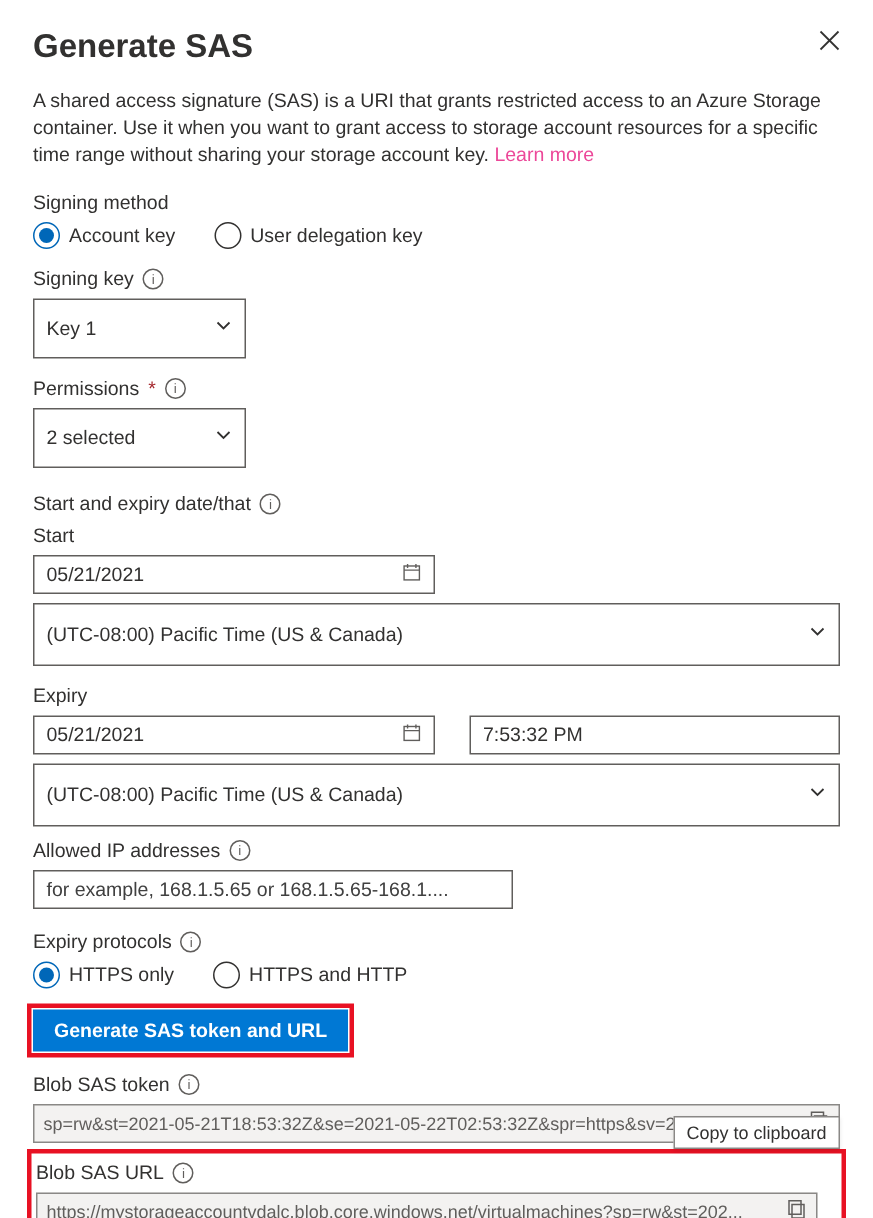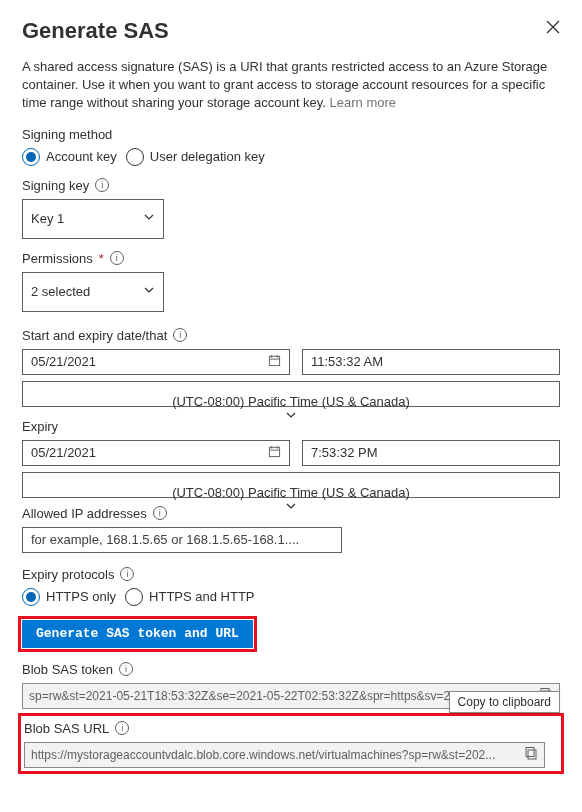--- a/index.html
+++ b/index.html
@@ -2,40 +2,40 @@
 <html><head>
 <meta charset="utf-8">
 <style>
   * { box-sizing: border-box; margin: 0; padding: 0; }
   html, body { width: 582px; height: 812px; font-family: "Segoe UI", Arial, sans-serif; font-size: 13px; color: #323130; background: #fff; }
   .panel { padding: 18px 22px; position: relative; }
   h1 { font-size: 22px; font-weight: 600; margin-bottom: 14px; }
   .close { position: absolute; top: 20px; right: 22px; cursor: pointer; }
   .close svg { width: 14px; height: 14px; stroke: #323130; }
   p.desc { font-size: 13px; line-height: 1.4; margin-bottom: 14px; }
-  a.learn { color: #737373; text-decoration: none; }
-  .label-row { display: flex; align-items: center; gap: 6px; margin-top: 12px; margin-bottom: 6px; font-size: 13px; }
+  a.learn { color: #ec4899; text-decoration: none; }
+  .label-row { display: flex; align-items: flex-end; gap: 6px; margin-top: 12px; margin-bottom: 6px; font-size: 13px; }
   .req { color: #a4262c; }
   .info-icon { display:inline-flex; width:14px; height:14px; border:1px solid #605e5c; border-radius:50%; align-items:center; justify-content:center; font-size:9px; color:#605e5c; font-style: normal; }
-  .radio-row { display:flex; gap: 9px; align-items:center; margin-bottom: 6px; }
+  .radio-row { display:flex; gap: 26px; align-items:center; margin-bottom: 6px; }
   .radio { display:flex; align-items:center; gap:6px; cursor:pointer; }
   .rdot { width:18px; height:18px; border:1px solid #323130; border-radius:50%; display:inline-flex; align-items:center; justify-content:center; }
   .radio.checked .rdot { border-color:#0067b8; }
   .radio.checked .rdot::after { content:""; width:10px; height:10px; background:#0067b8; border-radius:50%; }
   .select { width: 142px; height: 40px; border:1px solid #605e5c; display:flex; align-items:center; justify-content:space-between; padding: 0 8px; font-size:13px; background:#fff; }
   .select .chev svg, .chev-down svg { width:12px; height:12px; stroke:#323130; }
-  .dt-row { display:flex; gap:12px; margin-bottom:6px; }
+  .dt-row { display:flex; gap:23px; margin-bottom:6px; }
   .dtbox { height:26px; border:1px solid #605e5c; display:flex; align-items:center; padding: 0 8px; font-size:13px; background:#fff; justify-content:space-between; }
   .dtbox.date { width: 268px; }
   .dtbox.time { flex:1; }
   .cal svg { width:13px; height:13px; fill:none; stroke:#605e5c; }
-  .tzbox { height:26px; border:1px solid #605e5c; display:flex; align-items:center; justify-content:space-between; padding:12px 8px; font-size:13px; width:100%;flex-direction:column; }
+  .tzbox { height:42px; border:1px solid #605e5c; display:flex; align-items:center; justify-content:space-between; padding:12px 8px; font-size:13px; width:100%; }
   .textbox { width: 320px; height:26px; border:1px solid #605e5c; padding:0 8px; font-size:13px; color:#404040; display:flex; align-items:center; }
   .btn-primary { background:#0078d4; color:#fff; border:none; height:28px; padding:0 14px; font-size:13px; font-weight:600; display:inline-flex; align-items:center; }
-  .hl-red { outline: 3px solid #e81123; outline-offset: 1px; font-family: Liberation Mono, monospace; }
+  .hl-red { outline: 3px solid #e81123; outline-offset: 1px; }
   .readonly { width:100%; height:26px; border:1px solid #8a8886; background:#f3f2f1; color:#605e5c; display:flex; align-items:center; justify-content:space-between; padding:0 6px; font-size:12px; }
   .readonly .txt { overflow:hidden; white-space:nowrap; text-overflow:ellipsis; flex:1; }
   .copy-icon svg { width:14px; height:14px; stroke:#605e5c; fill:none; }
   .url-group { outline:3px solid #e81123; outline-offset:1px; padding:4px 15px 2px 2px; margin-top:8px; position:relative; }
   .tooltip { position:absolute; right:0; top:-26px; background:#fff; border:1px solid #8a8886; padding:3px 8px; font-size:12px; box-shadow:0 1px 3px rgba(0,0,0,.1); }
   .mt4 { margin-top: 4px; }
 </style>
 </head>
 <body>
 
@@ -87,32 +87,32 @@
     <span class="chev"><svg viewBox="0 0 12 12">
           <polyline points="2,4 6,8 10,4" fill="none" stroke-width="1.2"></polyline>
         </svg></span>
   </div>
 
   <div class="label-row" style="margin-top:16px">
     <span>Start and expiry date/that</span>
     <span class="info-icon">i</span>
   </div>
 
+  <div class="label-row mt4">
+      <span>Start</span>
+    </div>
   <div class="dt-row">
     <div class="dtbox date">
       <span>05/21/2021</span>
       <span class="cal"><svg viewBox="0 0 14 14">
             <rect x="1.5" y="2.5" width="11" height="10" stroke-width="1"></rect>
             <line x1="1.5" y1="5.5" x2="12.5" y2="5.5" stroke-width="1"></line>
             <line x1="4" y1="1" x2="4" y2="4" stroke-width="1"></line>
             <line x1="10" y1="1" x2="10" y2="4" stroke-width="1"></line>
           </svg></span>
-    </div>
-    <div class="dtbox time">
-      <span>11:53:32 AM</span>
     </div>
   </div>
   <div class="tzbox">
     <span>(UTC-08:00) Pacific Time (US &amp; Canada)</span>
     <span class="chev-down"><svg viewBox="0 0 12 12">
           <polyline points="2,4 6,8 10,4" fill="none" stroke="#323130" stroke-width="1.2"></polyline>
         </svg></span>
   </div>
 
   <div class="label-row">

